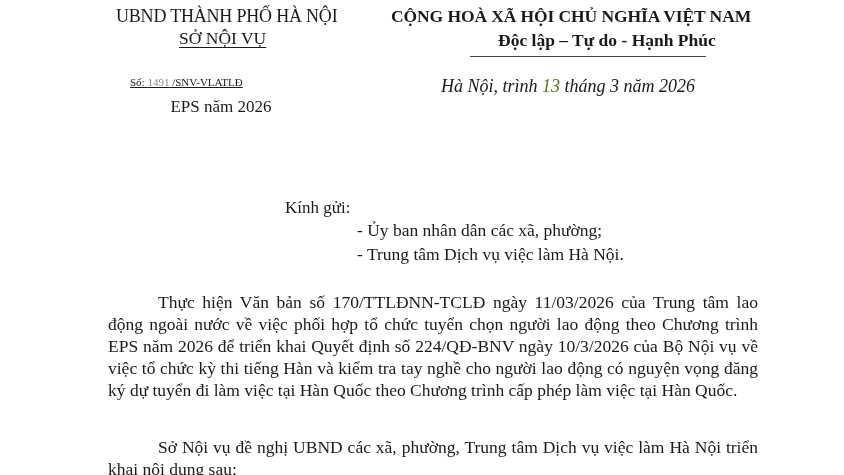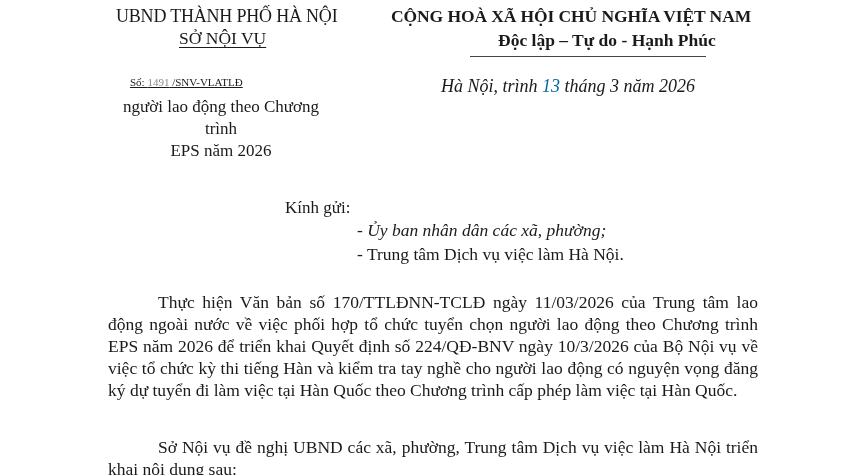--- a/index.html
+++ b/index.html
@@ -12,44 +12,43 @@
   .abs { position: absolute; white-space: nowrap; }
   .agency { left: 116px; top: 6px; font-size: 18px; letter-spacing: -0.2px; }
   .dept { left: 179px; top: 28px; font-size: 17.5px; font-weight: normal; text-decoration: underline; text-underline-offset: 3px; }
   .nation { left: 391px; top: 6px; font-size: 17.5px; font-weight: bold; letter-spacing: -0.1px; }
   .motto { left: 457px; top: 30px; font-size: 17.5px; font-weight: bold; margin-left: 41px; }
   .motto-line { position: absolute; left: 470px; top: 56px; width: 236px; height: 1px; background: #444; }
   .docno { left: 130px; top: 76px; font-size: 11px; text-decoration: underline; }
   .docno .num { color: #8a8a8a; }
   .subject { position: absolute; left: 106px; top: 96px; width: 230px; text-align: center; font-size: 17px; line-height: 22px; }
   .date { left: 441px; top: 76px; font-size: 18px; font-style: italic; }
-  .date .day { color: #0369a1; }
+  .date .day { color: #4d7c0f; }
   .greet { left: 285px; top: 198px; font-size: 17px; }
   .recip { left: 357px; font-size: 17.5px; }
-  .r1 { top: 220px; font-style: italic; }
+  .r1 { top: 220px; }
   .r2 { top: 244px; }
   .body { position: absolute; left: 108px; width: 650px; font-size: 17.5px; line-height: 22px; text-align: justify; }
   .p1 { top: 291px; }
   .p2 { top: 436px; }
   .body p { margin: 0; text-indent: 50px; }
 </style>
 </head>
 <body>
 
 <div class="abs agency">UBND THÀNH PHỐ HÀ NỘI</div>
 <div class="abs dept">SỞ NỘI VỤ</div>
 
 <div class="abs nation">CỘNG HOÀ XÃ HỘI CHỦ NGHĨA VIỆT NAM</div>
 <div class="abs motto">Độc lập – Tự do - Hạnh Phúc</div>
 <div class="motto-line"></div>
 
 <div class="abs docno"><span>Số: </span><span class="num">1491</span><span> /SNV-VLATLĐ</span></div>
 
 <div class="subject">
-  <div>người lao động theo Chương trình</div>
   <div>EPS năm 2026</div>
 </div>
 
 <div class="abs date"><span>Hà Nội, trình </span><span class="day">13</span><span> tháng 3 năm 2026</span></div>
 
 <div class="abs greet">Kính gửi:</div>
 <div class="abs recip r1">- Ủy ban nhân dân các xã, phường;</div>
 <div class="abs recip r2">- Trung tâm Dịch vụ việc làm Hà Nội.</div>
 
 <div class="body p1">

